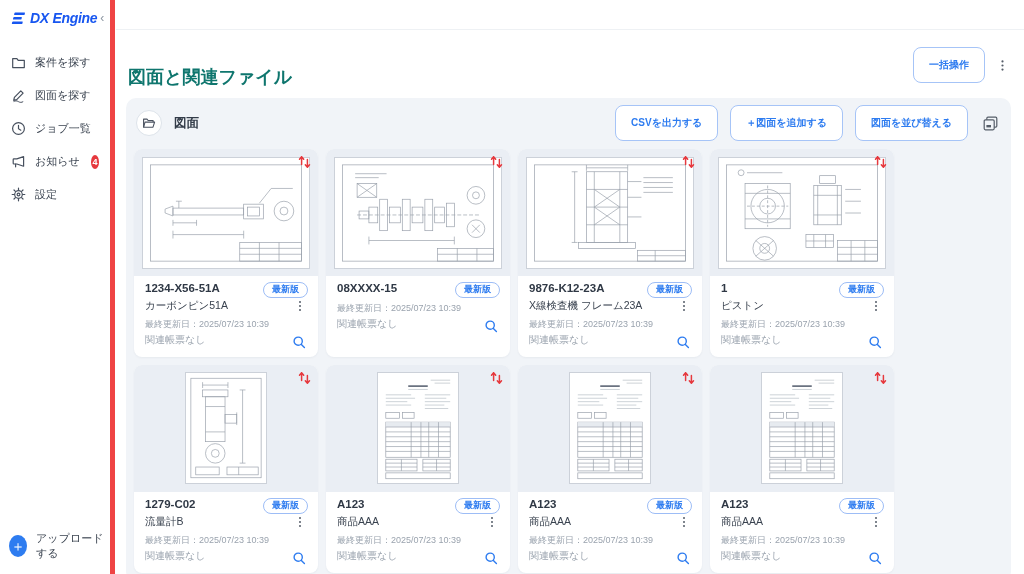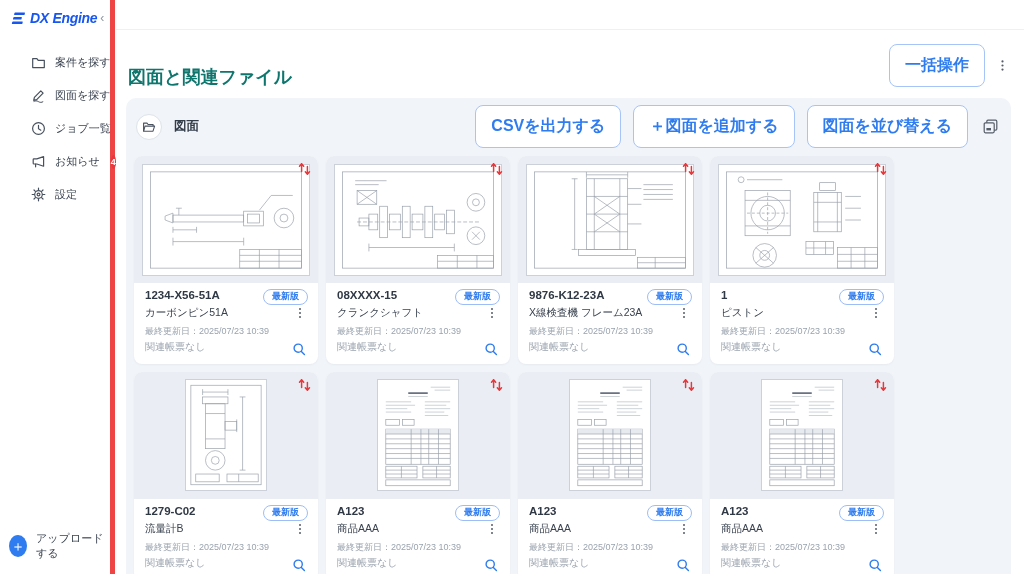--- a/index.html
+++ b/index.html
@@ -10,38 +10,38 @@
   }
   .screen { position:relative; width:1024px; height:574px; background:#fff; }
 
   
   .sidebar { position:absolute; left:0; top:0; width:115px; height:574px;
              background:#fff; border-right:5px solid #ef4444; z-index:2; }
   .logo-row { display:flex; align-items:center; padding:10px 6px 6px 10px; }
   .logo-mark { flex:none; margin-right:4px; }
   .logo-text { color:#1756f0; font-weight:bold; font-style:italic; font-size:14px; letter-spacing:-0.3px; white-space:nowrap; }
   .collapse-btn { margin-left:auto; color:#8b95a1; font-size:12px; line-height:1; cursor:pointer; padding:2px 3px; }
-  .nav { margin-top:14px;padding-left:20px; }
+  .nav { margin-top:14px; }
   .nav-item { display:flex; align-items:center; gap:9px; padding:9px 11px; font-size:11px; color:#39424f; cursor:pointer; white-space:nowrap; }
   .nav-item svg { flex:none; color:#47505e; }
   .badge-red { background:#e6393e; color:#fff; border-radius:50%; width:14px; height:14px;
                font-size:9px; font-weight:bold; display:flex; align-items:center; justify-content:center; margin-left:2px; }
   .upload { position:absolute; left:9px; bottom:13px; display:flex; align-items:center; gap:9px; font-size:11px; color:#39424f; cursor:pointer; }
   .upload-plus { width:22px; height:22px; border-radius:50%; background:#2e7cf0; color:#fff;
                  display:flex; align-items:center; justify-content:center; font-size:14px; line-height:1; }
 
   
   .main { position:absolute; left:116px; top:0; width:908px; height:574px; background:#fff; }
   .topbar { height:30px; border-bottom:1px solid #eef1f4; }
   .page-head { display:flex; align-items:center; justify-content:space-between; padding:11px 13px 9px 12px; }
   .page-title { font-size:18px; font-weight:600; color:#0f766e;margin-top:24px; }
   .head-right { display:flex; align-items:center; gap:9px; }
 
   .btn { background:#fff; border:1px solid #a6c4f7; color:#2e7cf0; border-radius:8px;
-         font-size:16px; font-weight:bold; padding:10px 15px; cursor:pointer; white-space:nowrap;
+         font-size:10px; font-weight:bold; padding:10px 15px; cursor:pointer; white-space:nowrap;
          font-family:inherit; }
   .icon-btn { background:none; border:none; cursor:pointer; display:flex; align-items:center; padding:2px; }
 
   .panel { background:#f1f4f8; border-radius:10px; margin:0 13px 0 10px; }
   .panel + .panel { margin-top:12px; }
   .panel-head { display:flex; align-items:center; gap:12px; padding:7px 10px; }
   .folder-circle { width:26px; height:26px; border-radius:50%; background:#fff; border:1px solid #dde3ea;
                    display:flex; align-items:center; justify-content:center; flex:none; }
   .section-title { font-size:12.5px; font-weight:bold; color:#333c49; }
   .spacer { flex:1; }
@@ -252,30 +252,20 @@
       <svg class="arrows" width="15" height="16" viewBox="0 0 15 16" fill="none" stroke="#e6393e" stroke-width="1.5" stroke-linecap="round" stroke-linejoin="round">
         <path d="M4.6 10.5V2.8M4.6 2.8 2.5 5.3M4.6 2.8l2.1 2.5"></path>
         <path d="M10.4 5.5v7.7M10.4 13.2 8.3 10.7M10.4 13.2l2.1-2.5"></path>
       </svg>
     </div>
     <div class="info">
       <div class="info-row">
         <span class="code">08XXXX-15</span>
         <span class="badge">最新版</span>
       </div>
-      <div class="info-row">
-        <span class="name">クランクシャフト</span>
-        <span class="icon-btn">
-          <svg class="dots-icon" width="12" height="12" viewBox="0 0 12 12">
-            <circle cx="6" cy="2.1" r="1" fill="currentColor"></circle>
-                    <circle cx="6" cy="6" r="1" fill="currentColor"></circle>
-                    <circle cx="6" cy="9.9" r="1" fill="currentColor"></circle>
-          </svg>
-        </span>
-      </div>
       <div class="updated">最終更新日：2025/07/23 10:39</div>
       <div class="info-row mt2">
         <span class="related">関連帳票なし</span>
         <span class="icon-btn">
           <svg width="14" height="14" viewBox="0 0 14 14" fill="none" stroke="#2e7cf0" stroke-width="1.4" stroke-linecap="round">
             <circle cx="6.2" cy="6.2" r="4.1"></circle>
             <path d="M9.4 9.4 12.4 12.4"></path>
           </svg>
         </span>
       </div>

